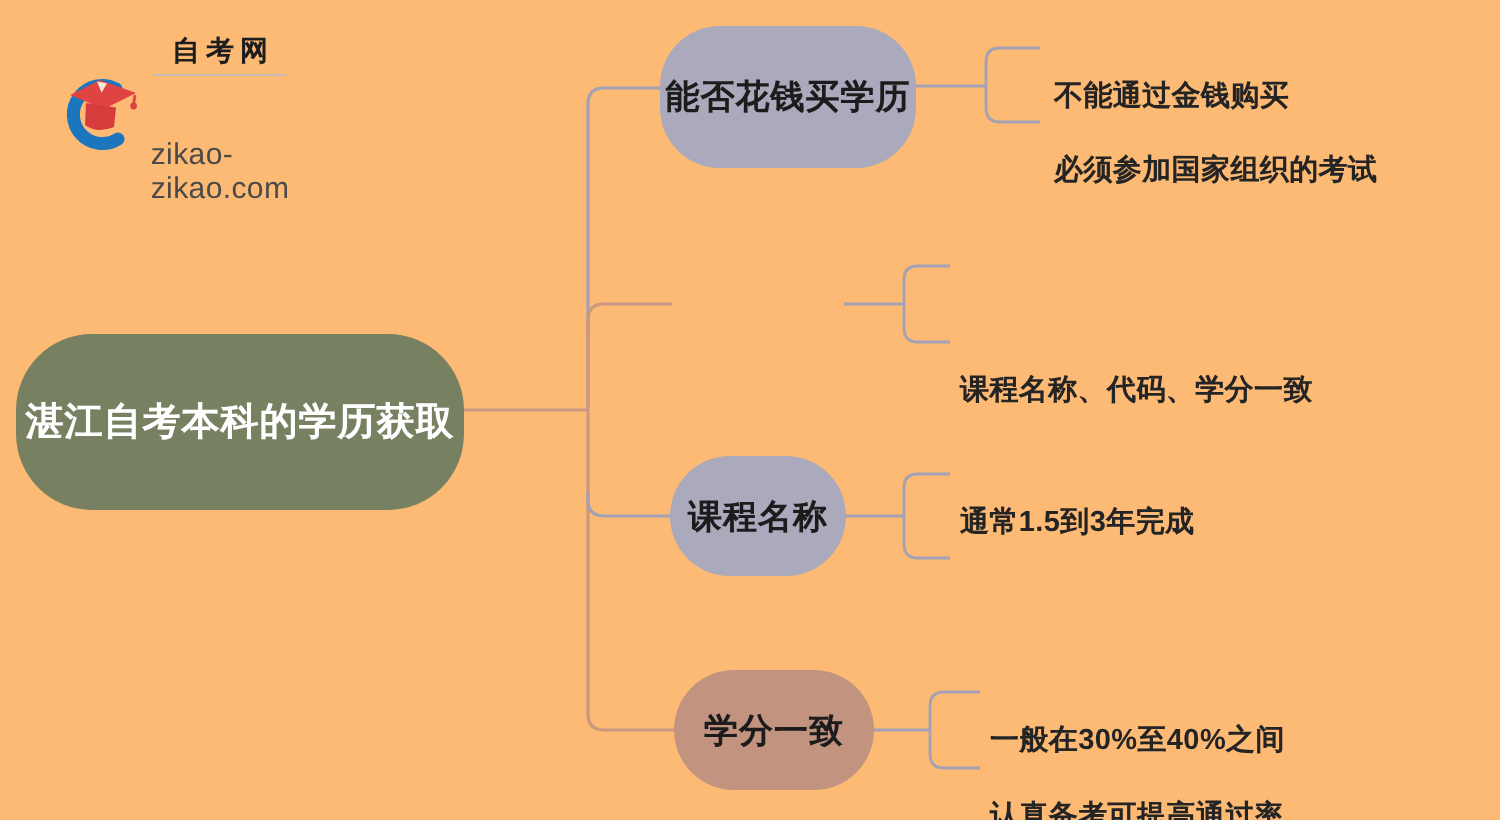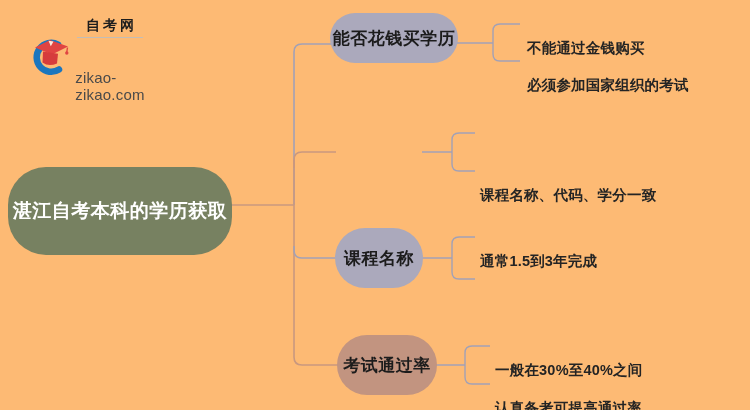--- a/index.html
+++ b/index.html
@@ -13,21 +13,21 @@
   .connectors{position:absolute;left:0;top:0;z-index:1;}
   .node{position:absolute;z-index:2;display:flex;align-items:center;justify-content:center;box-sizing:border-box;}
   .root-node{
     left:8px;top:167px;width:224px;height:88px;
     background:#778161;border-radius:38px;
     color:#ffffff;font-size:19px;font-weight:bold;letter-spacing:0.5px;
   }
   .branch{height:60px;border-radius:30px;color:#1c1c1c;font-size:17px;font-weight:bold;letter-spacing:0.5px;}
   .branch.lav{background:#ABA9BC;}
   .branch.tan{background:#C29480;}
-  .b1{left:330px;top:13px;width:128px;height:50px;}
+  .b1{left:330px;top:13px;width:128px;height:71px;}
   .b2{left:335px;top:122px;width:88px;}
   .b3{left:335px;top:228px;width:88px;}
   .b4{left:337px;top:335px;width:100px;}
   .leaf{
     position:absolute;z-index:2;transform:translateY(-50%);
     color:#242424;font-size:14.5px;font-weight:bold;letter-spacing:0.2px;white-space:nowrap;margin-top:24px;
   }
   .logo{position:absolute;left:28px;top:17px;z-index:2;display:flex;align-items:center;gap:5px;}
   .logo-text{display:flex;flex-direction:column;align-items:center;width:66px;}
   .logo-title{font-size:14px;font-weight:bold;color:#1d1d1d;letter-spacing:3px;text-indent:3px;}
@@ -75,21 +75,21 @@
       <span class="logo-title">自考网</span>
       <span class="logo-divider"></span>
       <span class="logo-domain">zikao-zikao.com</span>
     </span>
   </div>
 
   <div class="node root-node">湛江自考本科的学历获取</div>
 
   <div class="node branch lav b1">能否花钱买学历</div>
   <div class="node branch lav b3">课程名称</div>
-  <div class="node branch tan b4">考试通过率</div>
+  <div class="node branch tan b4">学分一致</div>
 
   <div class="leaf" style="left:527px;top:24px">不能通过金钱购买</div>
   <div class="leaf" style="left:527px;top:61px">必须参加国家组织的考试</div>
   <div class="leaf" style="left:480px;top:171px">课程名称、代码、学分一致</div>
   <div class="leaf" style="left:480px;top:237px">通常1.5到3年完成</div>
   <div class="leaf" style="left:495px;top:346px">一般在30%至40%之间</div>
   <div class="leaf" style="left:495px;top:384px">认真备考可提高通过率</div>
 
 </div>
 

